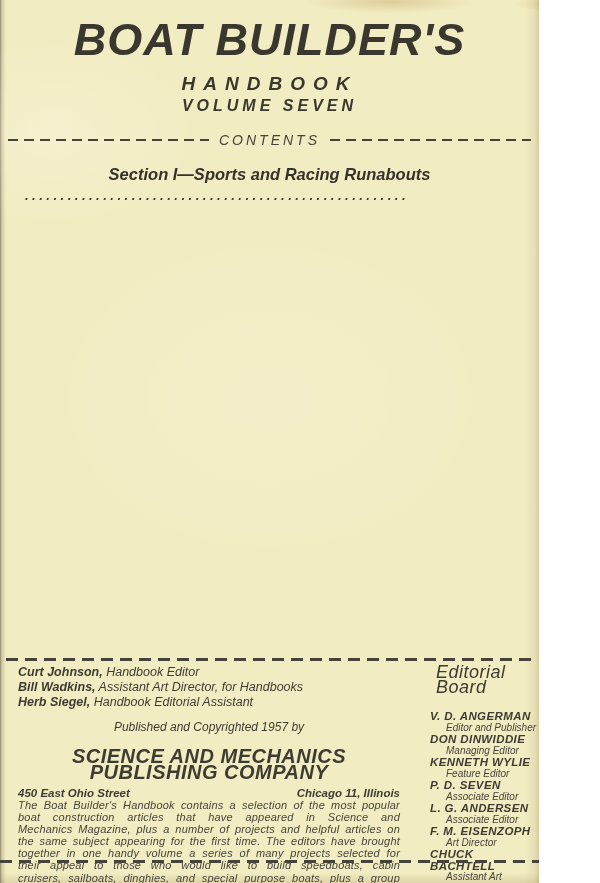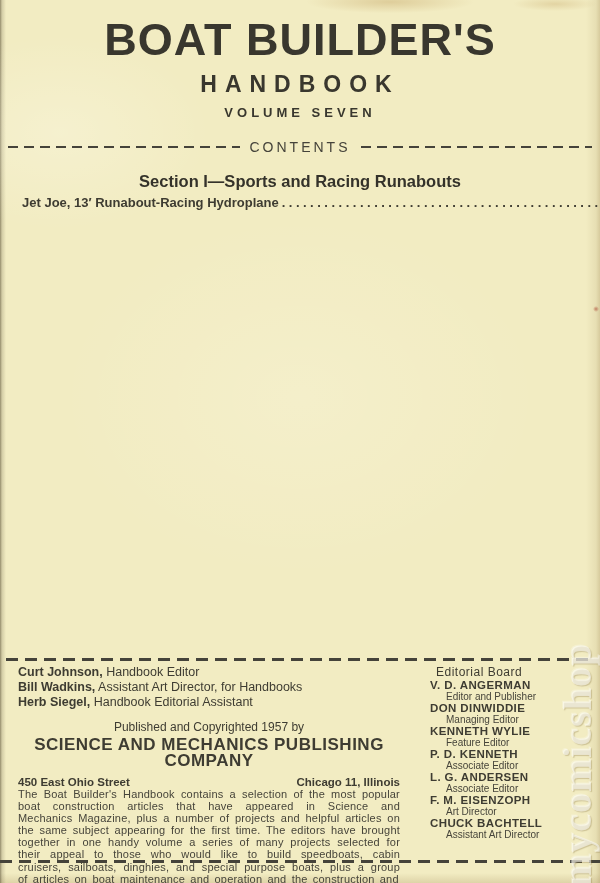--- a/index.html
+++ b/index.html
@@ -1,38 +1,39 @@
 <!DOCTYPE html>
 <html><head>
 <meta charset="utf-8">
 <style>
   * { margin:0; padding:0; box-sizing:border-box; }
   html,body { width:600px; }
   body { font-family:"Liberation Sans","DejaVu Sans",sans-serif; }
 
   .page {
-    position:relative; width:600px; height:883px; overflow:hidden;
+    position:relative; width:539px; height:883px; overflow:hidden;
     color:#3e3c32;
     background-color:#f2ecc2;
     background-image:
       radial-gradient(ellipse 120px 16px at 390px 2px, rgba(180,140,70,0.32), transparent 70%),
       radial-gradient(ellipse 60px 10px at 555px 4px, rgba(180,140,70,0.25), transparent 70%),
       radial-gradient(circle 3px at 596px 309px, rgba(160,45,30,0.55), transparent 100%),
       radial-gradient(ellipse 200px 130px at 10% 15%, rgba(255,255,244,0.25), transparent 75%),
       radial-gradient(ellipse 320px 240px at 50% 45%, rgba(255,255,246,0.16), transparent 75%),
       linear-gradient(90deg, rgba(70,60,35,0.55) 0px, rgba(70,60,35,0.18) 2px, transparent 6px),
       linear-gradient(270deg, rgba(150,125,70,0.30) 0px, rgba(150,125,70,0.12) 4px, transparent 14px),
       linear-gradient(0deg, rgba(140,115,60,0.20) 0px, transparent 10px);
+    font-style: italic;
   }
 
   
   header { text-align:center; padding-top:17px; }
   .title { font-size:45px; line-height:46px; font-weight:bold; letter-spacing:1px; color:#39372e; }
-  .subtitle { font-size:23px; line-height:26px; font-weight:bold; letter-spacing:8px; margin-top:8px; color:#39372e; }
-  .volume { font-size:13px; line-height:18px; font-weight:bold; letter-spacing:4px; margin-top:7px; color:#39372e; }
+  .subtitle { font-size:19px; line-height:26px; font-weight:bold; letter-spacing:8px; margin-top:8px; color:#39372e; }
+  .volume { font-size:16px; line-height:18px; font-weight:bold; letter-spacing:4px; color:#39372e; }
 
   .contents-divider { display:flex; align-items:center; margin:17px 8px 16px 8px; gap:10px; }
   .dash-line { flex:1; height:2px;
     background:repeating-linear-gradient(90deg,#45433a 0 10px, transparent 10px 16px); }
   .contents-label { font-size:14px; letter-spacing:3px; color:#45433a; }
 
   
   #sections { padding:0 22px; }
   .section { margin-top:5px; }
   .sec-h { font-size:16.5px; line-height:20px; font-weight:bold; text-align:center;
@@ -50,28 +51,28 @@
     background:repeating-linear-gradient(90deg,#45433a 0 12px, transparent 12px 19px); }
   .hr.mid { top:658px; }
   .hr.bottom { top:860px; }
 
   .bottom { position:absolute; top:663px; left:0; right:0; display:flex; }
   .bottom-left { width:400px; padding-left:18px; }
   .bottom-right { flex:1; padding-left:30px; padding-top:2px; }
 
   #credits { text-align:left; margin:2px 0 10px 0; font-size:12.5px; line-height:15px; }
   .credit-name { font-weight:bold; }
-  .published-line { text-align:center; font-size:12px; line-height:14px; margin-bottom:3px; }
-  .publisher-name { text-align:center; font-size:17px; line-height:16px; font-weight:bold; letter-spacing:0.5px; }
+  .published-line { text-align:center; font-size:12px; line-height:14px; margin-bottom:14px; }
+  .publisher-name { text-align:center; font-size:20px; line-height:16px; font-weight:bold; letter-spacing:0.5px; }
   .addr { display:flex; justify-content:space-between; font-weight:bold; font-size:11.5px; margin-top:7px; }
   .descr { font-size:11px; line-height:12.1px; text-align:justify;
     letter-spacing:0.2px; word-spacing:2px; color:#46443a; }
   .descr-last { text-align:center; font-size:10.6px; line-height:12.1px; color:#46443a; }
 
-  .board-h { font-size:12px; line-height:15px; letter-spacing:0.5px; padding-left:6px; margin-bottom:0; }
+  .board-h { font-size:18px; line-height:15px; letter-spacing:0.5px; padding-left:6px; margin-bottom:16px; }
   .member { margin-bottom:1px; }
   .m-name { font-size:11.5px; line-height:11.5px; font-weight:bold; letter-spacing:0.4px; }
   .m-role { font-size:10px; line-height:10.5px; padding-left:16px; color:#46443a; }
 
   
   .watermark { position:absolute; left:452px; top:742px; width:250px; height:46px;
     transform:rotate(-90deg); text-align:center;
     font-family:"Liberation Serif","DejaVu Serif",serif; font-weight:bold; font-size:40px;
     color:rgba(255,255,252,0.55); letter-spacing:1px;
     text-shadow:-1px 1px 1px rgba(140,120,70,0.35), 1px -1px 0 rgba(255,255,255,0.25); }
@@ -92,21 +93,20 @@
     <span class="contents-label">CONTENTS</span>
     <span class="dash-line"></span>
   </div>
 
   <main id="sections">
   <section class="section">
     <h2 class="sec-h">Section I—Sports and Racing Runabouts</h2>
     <div class="cols">
       <div class="col left">
   <div class="entry">
-    <span class="t">Jet Joe, 13′ Runabout-Racing Hydroplane</span>
     <span class="dots"></span>
 
   </div>
 
 </div>
 
     </div>
   </section>
 
 </main>
@@ -151,21 +151,21 @@
     <div class="m-role">Managing Editor</div>
   </div>
 
 
   <div class="member">
     <div class="m-name">KENNETH WYLIE</div>
     <div class="m-role">Feature Editor</div>
   </div>
 
   <div class="member">
-    <div class="m-name">P. D. KENNETH</div>
+    <div class="m-name">P. D. SEVEN</div>
     <div class="m-role">Associate Editor</div>
   </div>
 
   <div class="member">
     <div class="m-name">L. G. ANDERSEN</div>
     <div class="m-role">Associate Editor</div>
   </div>
 
   <div class="member">
     <div class="m-name">F. M. EISENZOPH</div>

